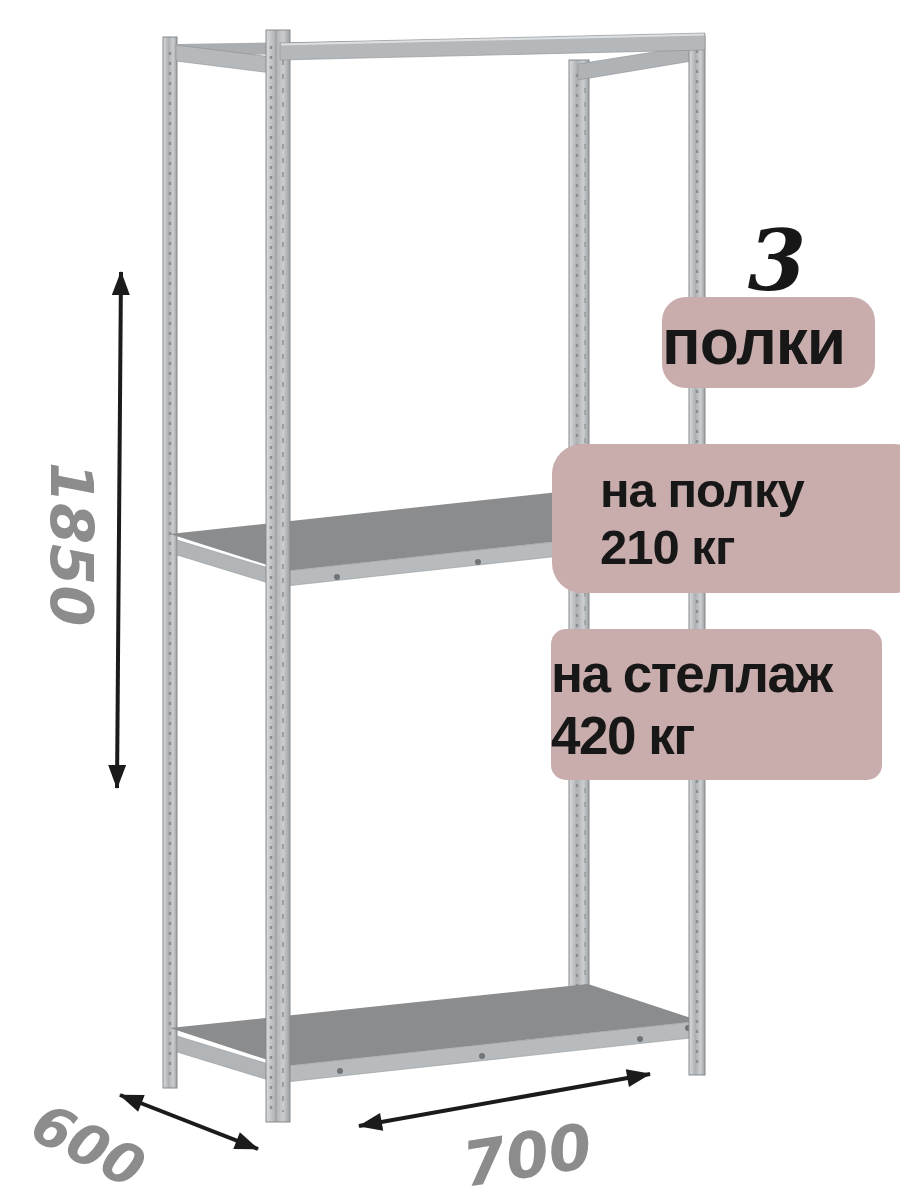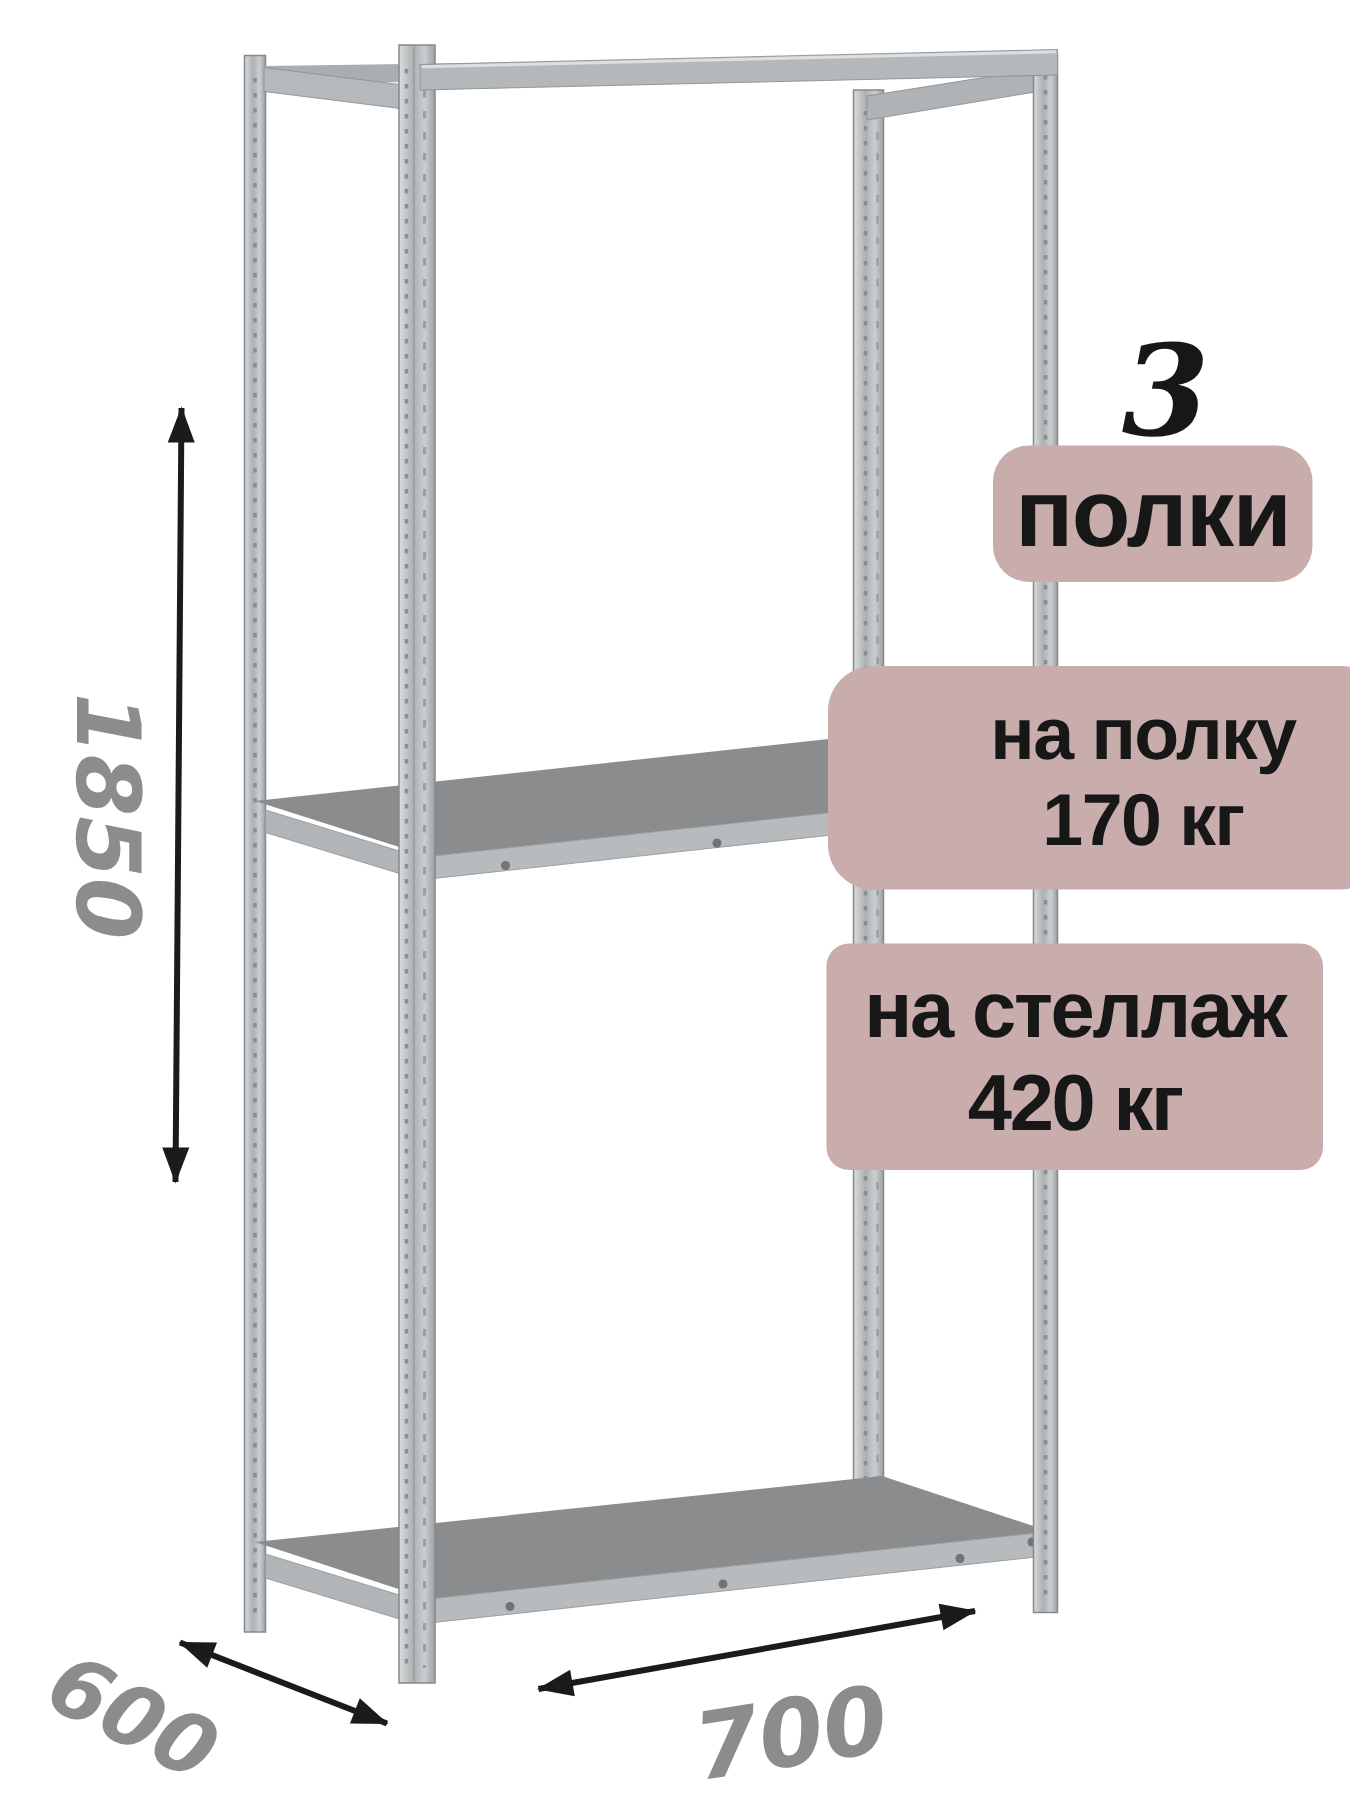--- a/index.html
+++ b/index.html
@@ -8,21 +8,21 @@
     background:var(--c-background,#ffffff);
     font-family:"Liberation Sans","DejaVu Sans",sans-serif;
   }
   .rack-svg{position:absolute;left:0;top:0;}
 
   .badge{
     position:absolute;
     background:var(--c-badge-bg,#c9acac);
     color:var(--c-text-dark,#171717);
     font-weight:bold;text-align:center;
-    display:flex;flex-direction:column;justify-content:center;align-items:center;
+    display:flex;flex-direction:column;justify-content:center;align-items:flex-start;
     line-height:1.16;letter-spacing:-1px;
   }
   #badge-count{left:662px;top:297px;width:213px;height:91px;border-radius:24px;font-size:64px;}
   #badge-shelf{left:552px;top:444px;width:324px;height:149px;border-radius:30px;font-size:49px;padding-left:48px;}
   #badge-rack{left:551px;top:629px;width:331px;height:151px;border-radius:15px;font-size:53px;letter-spacing:-1.5px;}
 
   .count-number{
     position:absolute;left:727px;top:216px;width:100px;height:90px;
     text-align:center;
     font-family:"DejaVu Serif","Liberation Serif",serif;
@@ -121,21 +121,21 @@
   </svg>
 
   <div class="count-number">3</div>
 
   <div class="badge" id="badge-count">
     <div>полки</div>
   </div>
 
   <div class="badge" id="badge-shelf">
     <div>на полку</div>
-    <div>170 кг</div>
+    <div>210 кг</div>
   </div>
 
   <div class="badge" id="badge-rack">
     <div>на стеллаж</div>
     <div>420 кг</div>
   </div>
 
   <div class="dim" id="dim-height">1850</div>
   <div class="dim" id="dim-depth">600</div>
   <div class="dim" id="dim-width">700</div>

